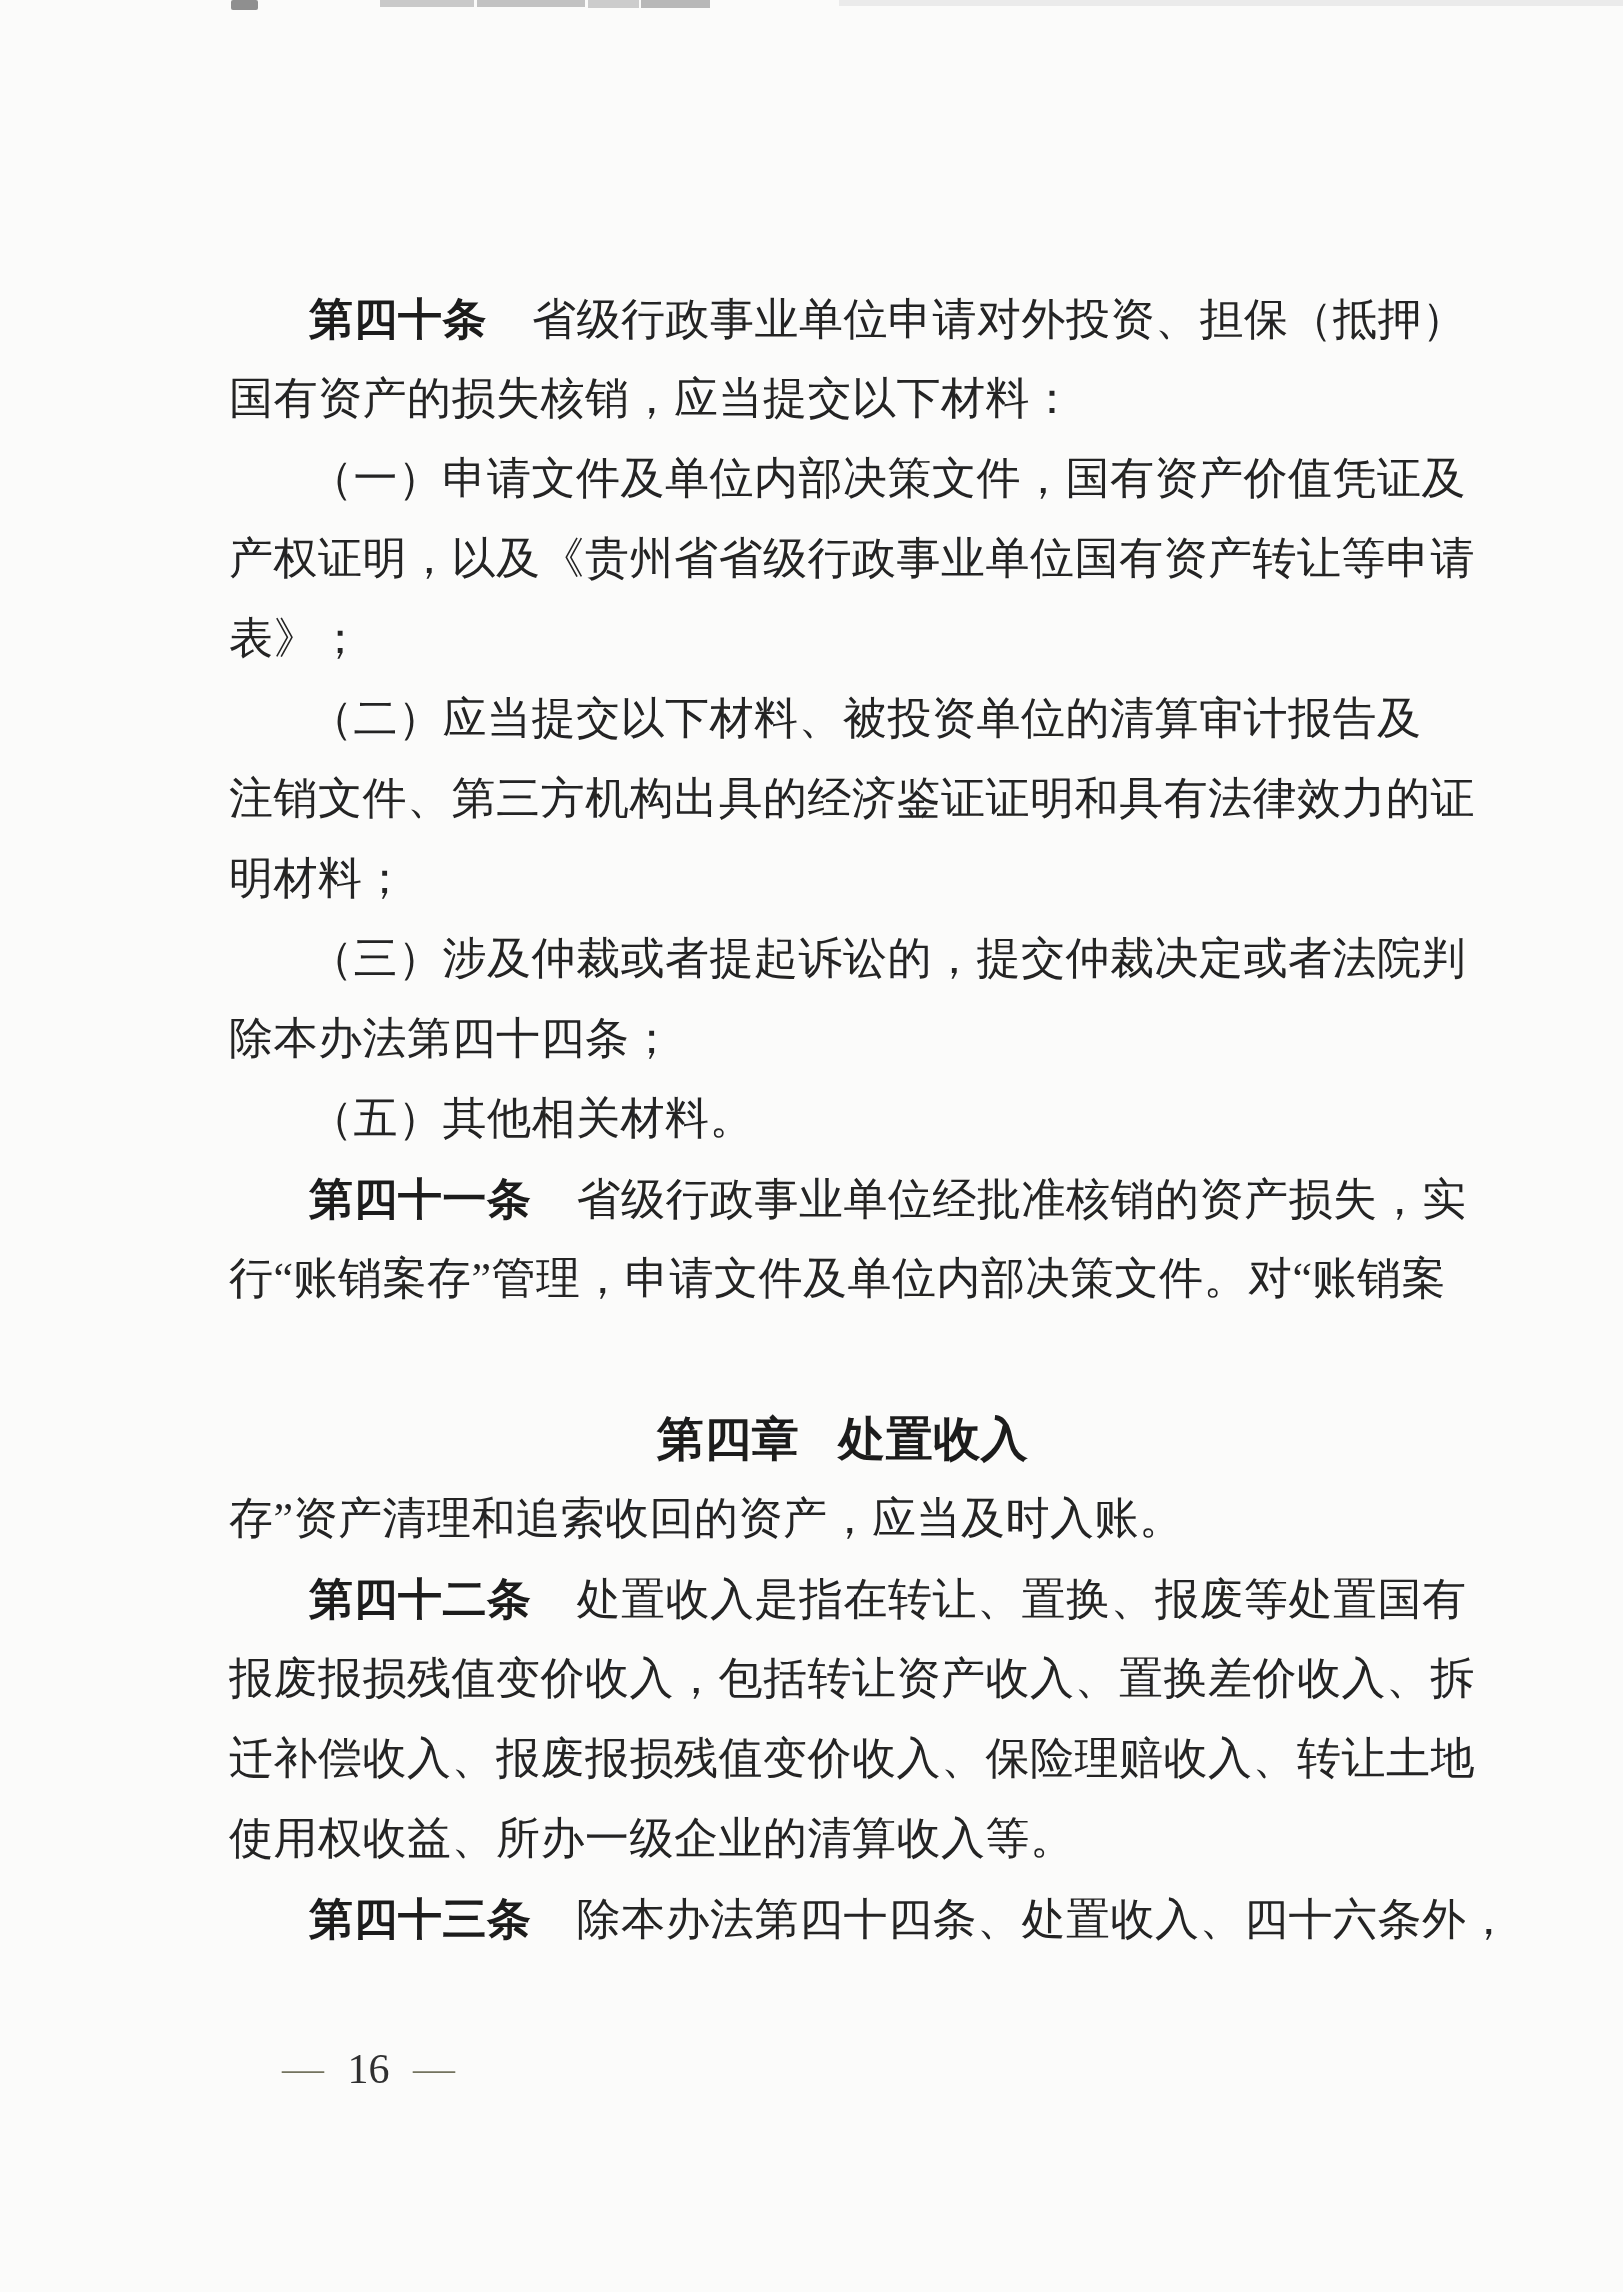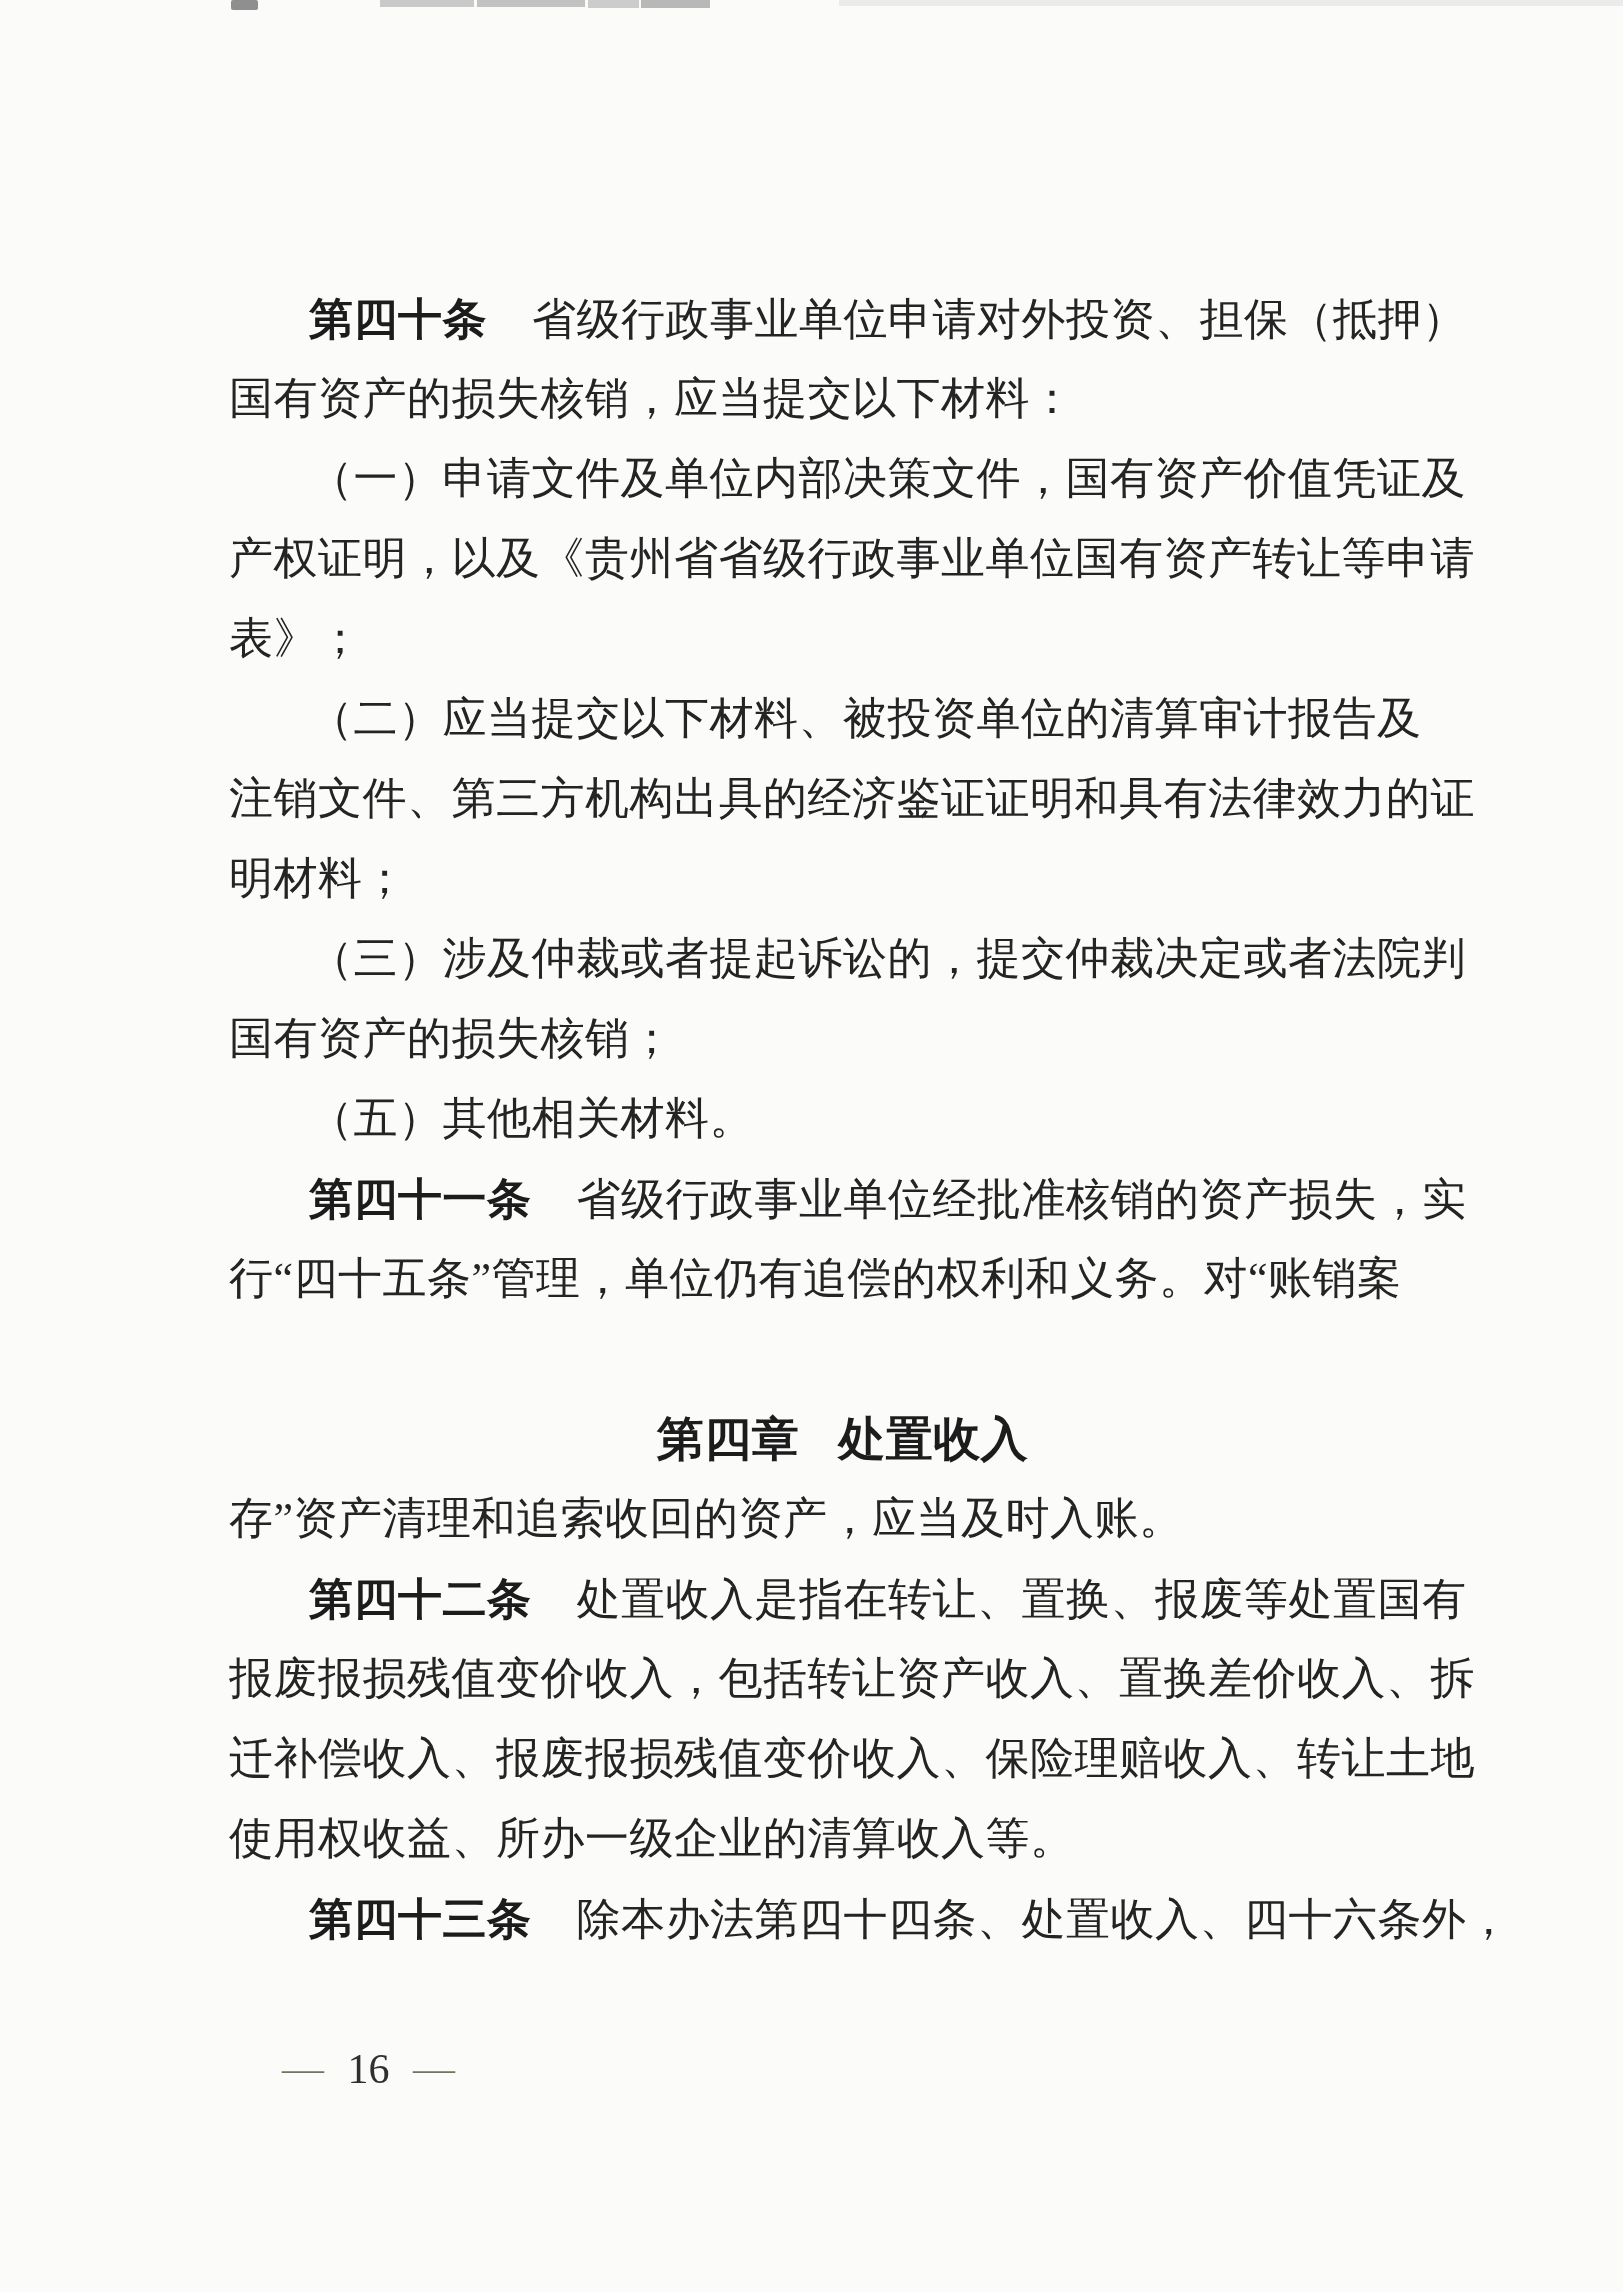--- a/index.html
+++ b/index.html
@@ -98,24 +98,24 @@
   <div class="doc">
       <div class="line indent"><span class="head">第四十条</span><span class="rest">省级行政事业单位申请对外投资、担保（抵押）</span></div>
       <div class="line"><span class="rest">国有资产的损失核销，应当提交以下材料：</span></div>
       <div class="line indent"><span class="rest">（一）申请文件及单位内部决策文件，国有资产价值凭证及</span></div>
       <div class="line"><span class="rest">产权证明，以及《贵州省省级行政事业单位国有资产转让等申请</span></div>
       <div class="line"><span class="rest">表》；</span></div>
       <div class="line indent"><span class="rest">（二）应当提交以下材料、被投资单位的清算审计报告及</span></div>
       <div class="line"><span class="rest">注销文件、第三方机构出具的经济鉴证证明和具有法律效力的证</span></div>
       <div class="line"><span class="rest">明材料；</span></div>
       <div class="line indent"><span class="rest">（三）涉及仲裁或者提起诉讼的，提交仲裁决定或者法院判</span></div>
-      <div class="line"><span class="rest">国有资产的损失核销；</span></div>
+      <div class="line"><span class="rest">除本办法第四十四条；</span></div>
       <div class="line indent"><span class="rest">（五）其他相关材料。</span></div>
       <div class="line indent"><span class="head">第四十一条</span><span class="rest">省级行政事业单位经批准核销的资产损失，实</span></div>
-      <div class="line"><span class="rest">行“四十五条”管理，单位仍有追偿的权利和义务。对“账销案</span></div>
+      <div class="line"><span class="rest">行“账销案存”管理，申请文件及单位内部决策文件。对“账销案</span></div>
       <div class="line heading"><span class="head">第四章</span><span class="rest">处置收入</span></div>
       <div class="line"><span class="rest">存”资产清理和追索收回的资产，应当及时入账。</span></div>
       <div class="line indent"><span class="head">第四十二条</span><span class="rest">处置收入是指在转让、置换、报废等处置国有</span></div>
       <div class="line"><span class="rest">报废报损残值变价收入，包括转让资产收入、置换差价收入、拆</span></div>
       <div class="line"><span class="rest">迁补偿收入、报废报损残值变价收入、保险理赔收入、转让土地</span></div>
       <div class="line"><span class="rest">使用权收益、所办一级企业的清算收入等。</span></div>
       <div class="line indent"><span class="head">第四十三条</span><span class="rest">除本办法第四十四条、处置收入、四十六条外，</span></div>
     </div>
 
   <div class="footer">

